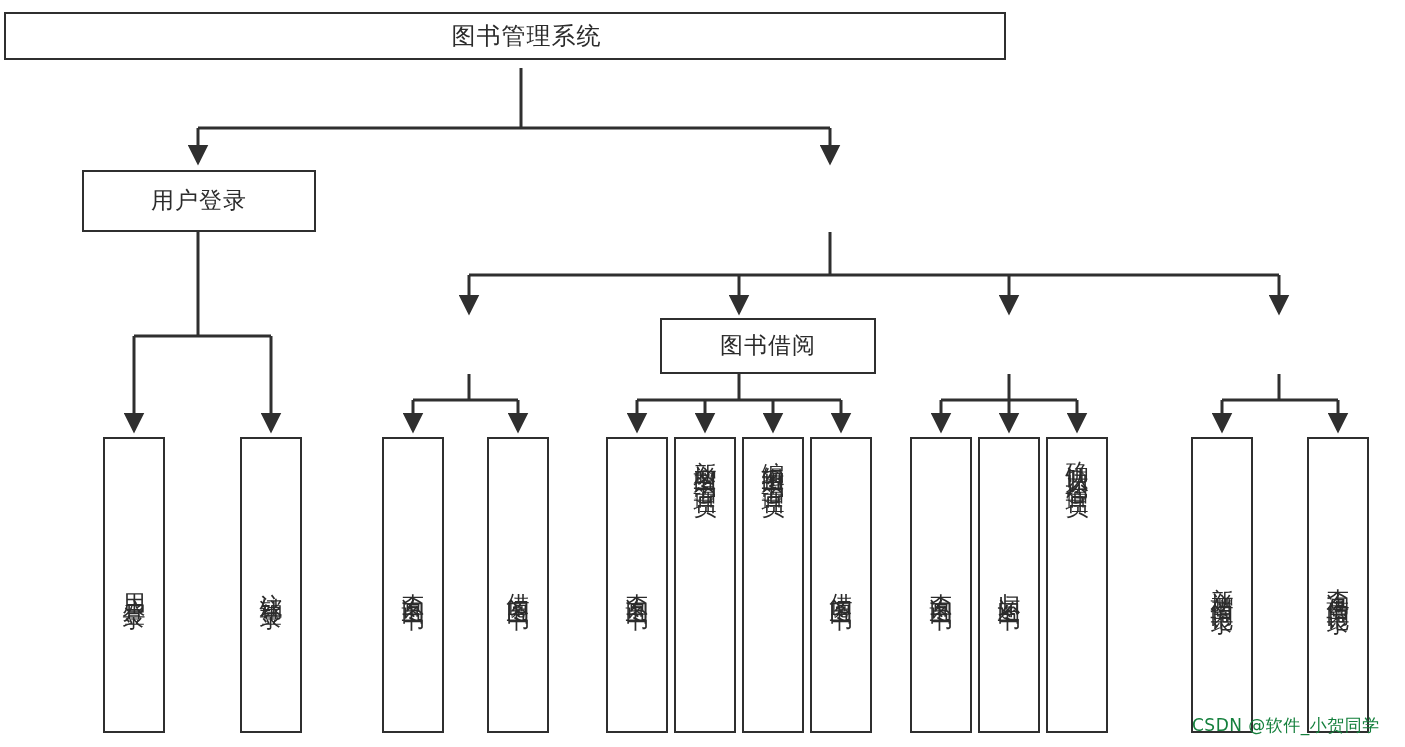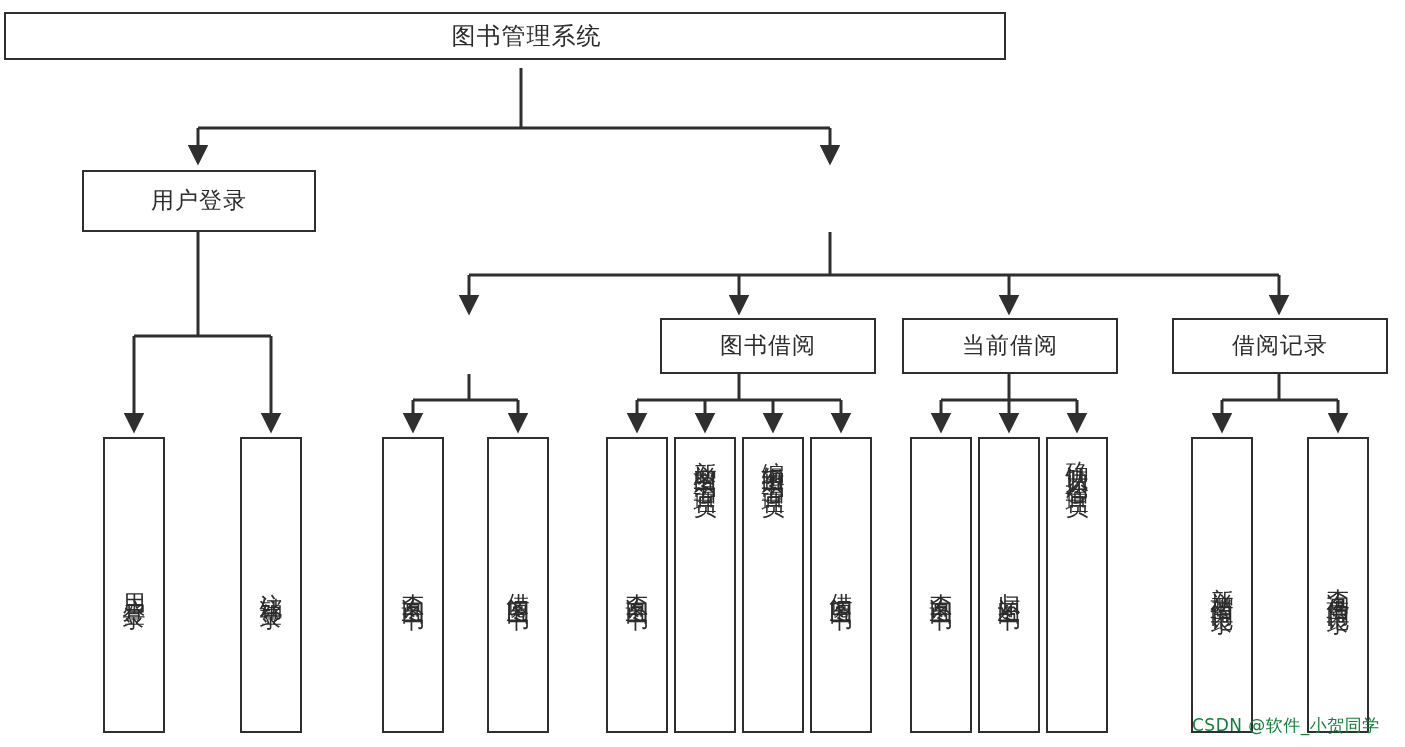--- a/index.html
+++ b/index.html
@@ -134,22 +134,20 @@
       <path d="M 1222 400 L 1222 430" marker-end="url(#arrow)"></path>
       <path d="M 1338 400 L 1338 430" marker-end="url(#arrow)"></path>
     </g>
   </svg>
 
   <div class="node h root" style="left:4px; top:12px; width:1002px; height:48px;padding-left:43px;">图书管理系统</div>
 
   <div class="node h" style="left:82px; top:170px; width:234px; height:62px;">用户登录</div>
 
   <div class="node h" style="left:632px; top:318px; width:216px; height:56px;margin-left:28px;">图书借阅</div>
-  <div class="node h" style="left:902px; top:318px; width:216px; height:56px;">当前借阅</div>
-  <div class="node h" style="left:1172px; top:318px; width:216px; height:56px;">借阅记录</div>
 
   <div class="node v centered" style="left:103px; top:437px; width:62px; height:296px;">
     <span class="vtext">用户登录</span>
   </div>
   <div class="node v centered" style="left:240px; top:437px; width:62px; height:296px;">
     <span class="vtext">注销登录</span>
   </div>
 
   <div class="node v centered" style="left:382px; top:437px; width:62px; height:296px;">
     <span class="vtext">查询图书</span>

